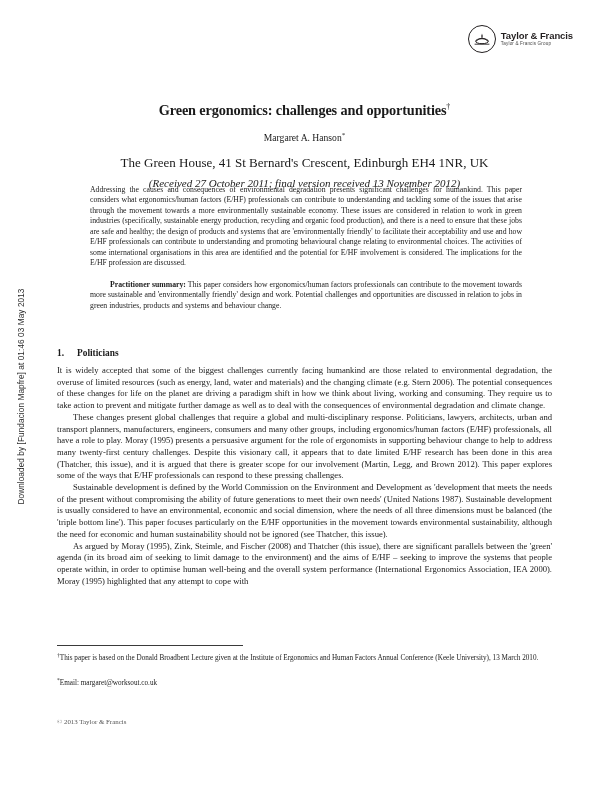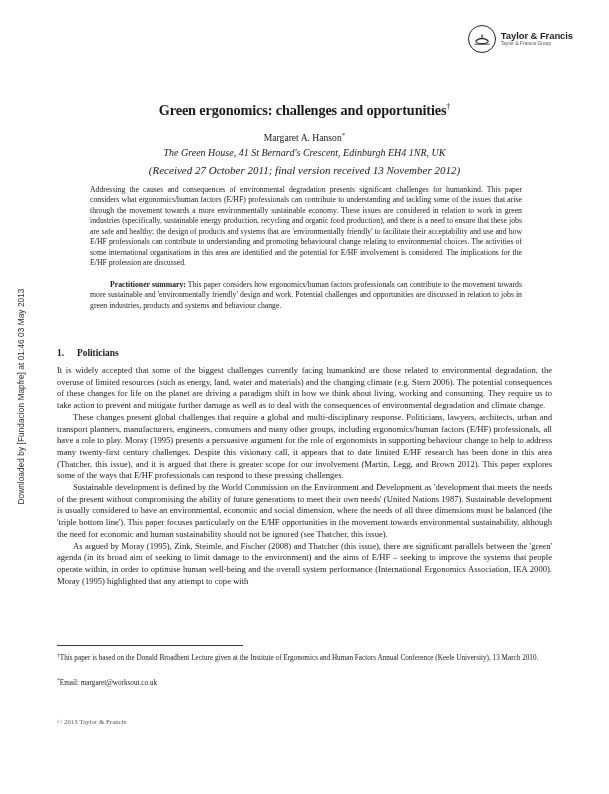--- a/index.html
+++ b/index.html
@@ -118,23 +118,22 @@
   }
   .author {
     font-size: 9.6px;
     margin-top: 12px;
   }
   .author sup {
     font-size: 7px;
     vertical-align: super;
   }
   .affiliation {
-    font-size: 10px;
-    font-style: italic;
-    margin-top: 4px;
+    font-size: 13px;
+    margin-top: 12px;
   }
   .received {
     font-size: 11px;
     font-style: italic;
     margin-top: 6px;
   }
 
   
   .abstract-block {
     position: absolute;

